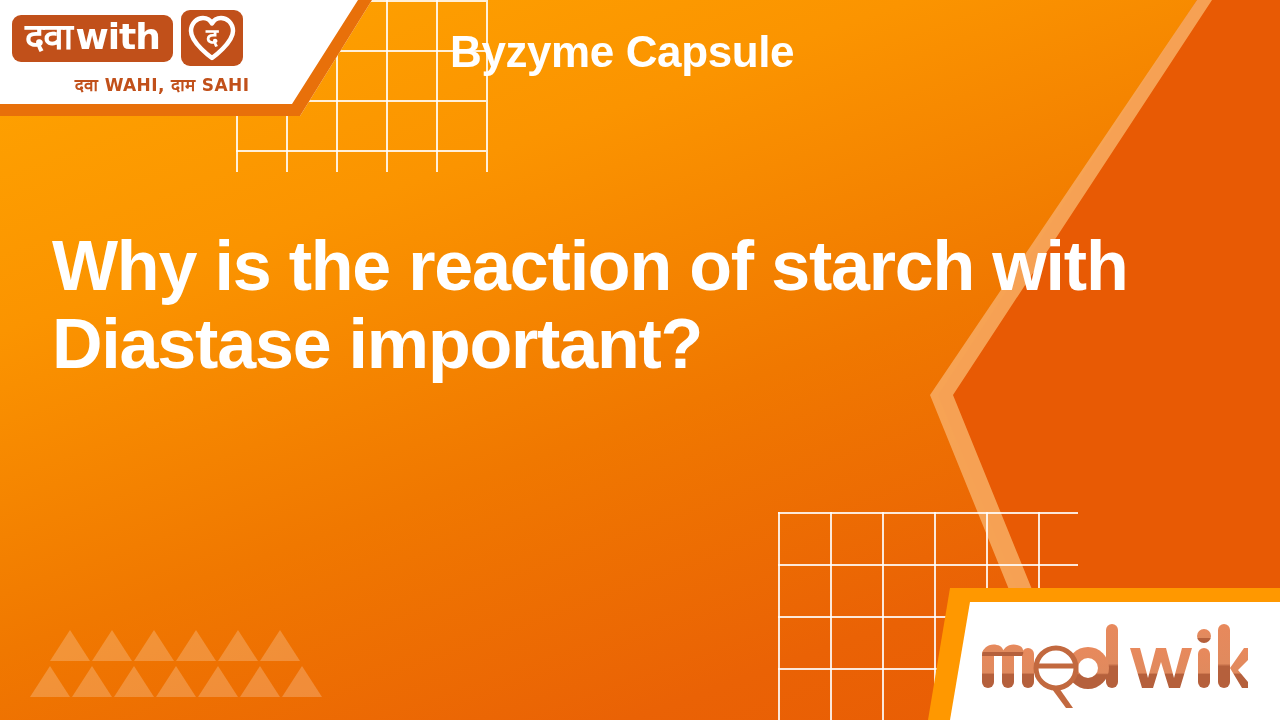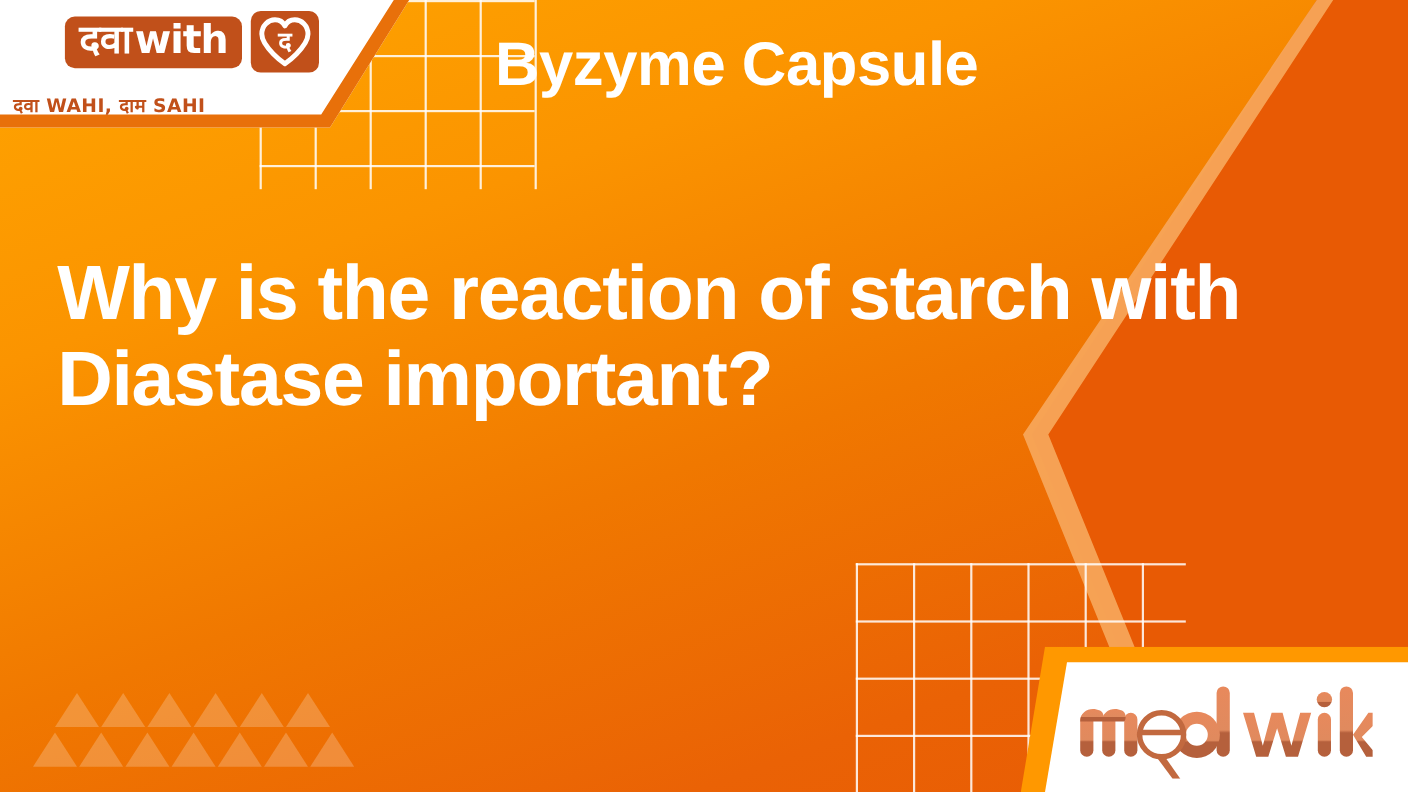--- a/index.html
+++ b/index.html
@@ -74,21 +74,20 @@
     position: absolute;
     left: 12px;
     top: 10px;
     width: 322px;
     height: 110px;
   }
   .logo-row {
     display: flex;
     align-items: center;
     gap: 8px;
-    margin-left: 47px;
   }
   .logo-wordmark {
     background: #C1501A;
     border-radius: 9px;
     padding: 4px 13px 7px 13px;
     display: flex;
     align-items: baseline;
     line-height: 1;
   }
   .logo-dawa {
@@ -109,37 +108,37 @@
   .logo-heartbox {
     background: #C1501A;
     border-radius: 9px;
     width: 62px;
     height: 56px;
     display: flex;
     align-items: center;
     justify-content: center;
   }
   .logo-tagline {
-    margin-top: 18px;
-    text-align: left;
+    margin-top: 7px;
+    text-align: center;
     width: 300px;
     color: #C1501A;
     font-family: "DejaVu Sans", sans-serif;
     font-weight: bold;
     font-size: 17px;
     letter-spacing: 0.4px;
   }
 
   
   #product-title {
     position: absolute;
     left: 450px;
     top: 30px;
     color: #ffffff;
-    font-size: 56px;
+    font-size: 44px;
     font-weight: bold;
     letter-spacing: -0.4px;
     line-height: 1;
     white-space: nowrap;
   }
 
   
   #headline {
     position: absolute;
     left: 52px;

